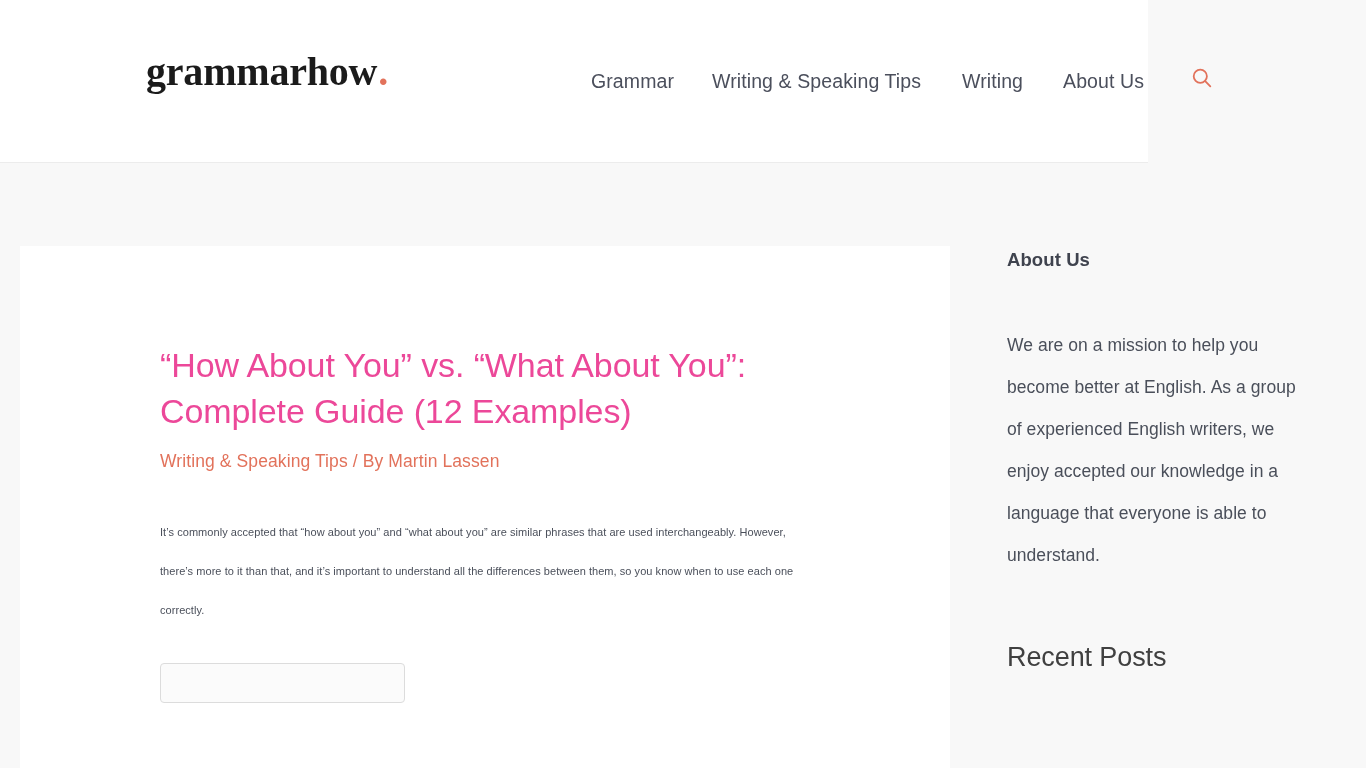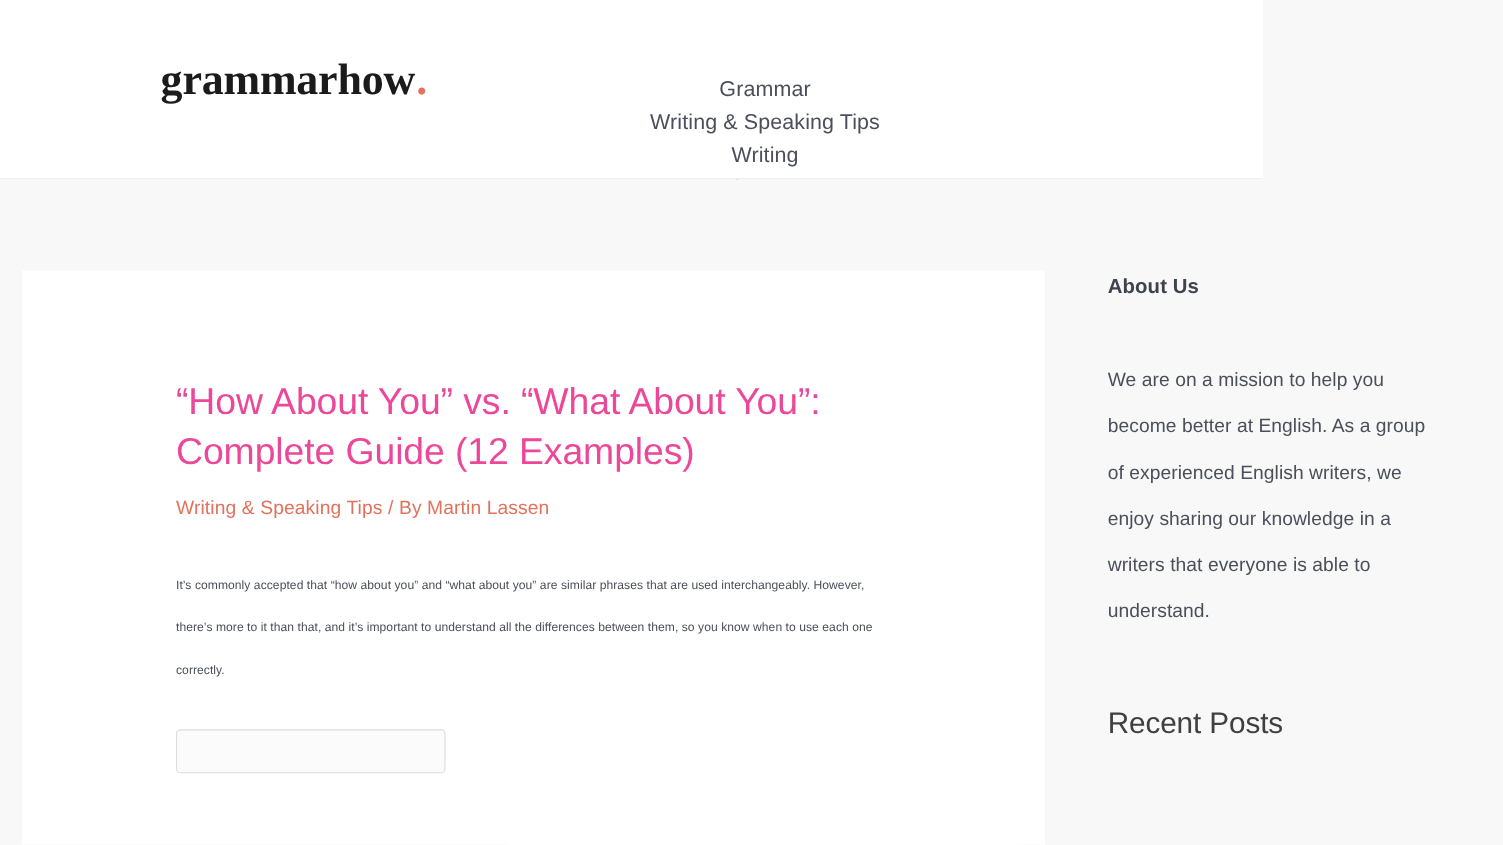--- a/index.html
+++ b/index.html
@@ -61,23 +61,22 @@
     color: #e2725b;
     line-height: 1;
     margin-left: 1px;
   }
 
   .main-nav {
     position: absolute;
     left: 591px;
     top: 66px;
     display: flex;
-    align-items: center;
+    align-items: flex-start;
     gap: 0;
-    flex-direction: column;
   }
 
   .nav-link {
     font-size: 19.5px;
     font-weight: 400;
     color: #4b4f5c;
     text-decoration: none;
     letter-spacing: 0.1px;
     white-space: nowrap;
     line-height: 30px;
@@ -260,19 +259,19 @@
       <p class="article-body">It’s commonly accepted that “how about you” and “what about you” are similar phrases that are used interchangeably. However, there’s more to it than that, and it’s important to understand all the differences between them, so you know when to use each one correctly.</p>
 
       <div class="toc-box"></div>
 
     </article>
   </main>
 
   <aside class="sidebar">
 
     <h2 class="widget-title-bold">About Us</h2>
-    <p class="widget-text">We are on a mission to help you become better at English. As a group of experienced English writers, we enjoy sharing our knowledge in a writers that everyone is able to understand.</p>
+    <p class="widget-text">We are on a mission to help you become better at English. As a group of experienced English writers, we enjoy accepted our knowledge in a language that everyone is able to understand.</p>
 
     <h2 class="widget-title">Recent Posts</h2>
 
   </aside>
 
 </div>
 
 </body></html>

